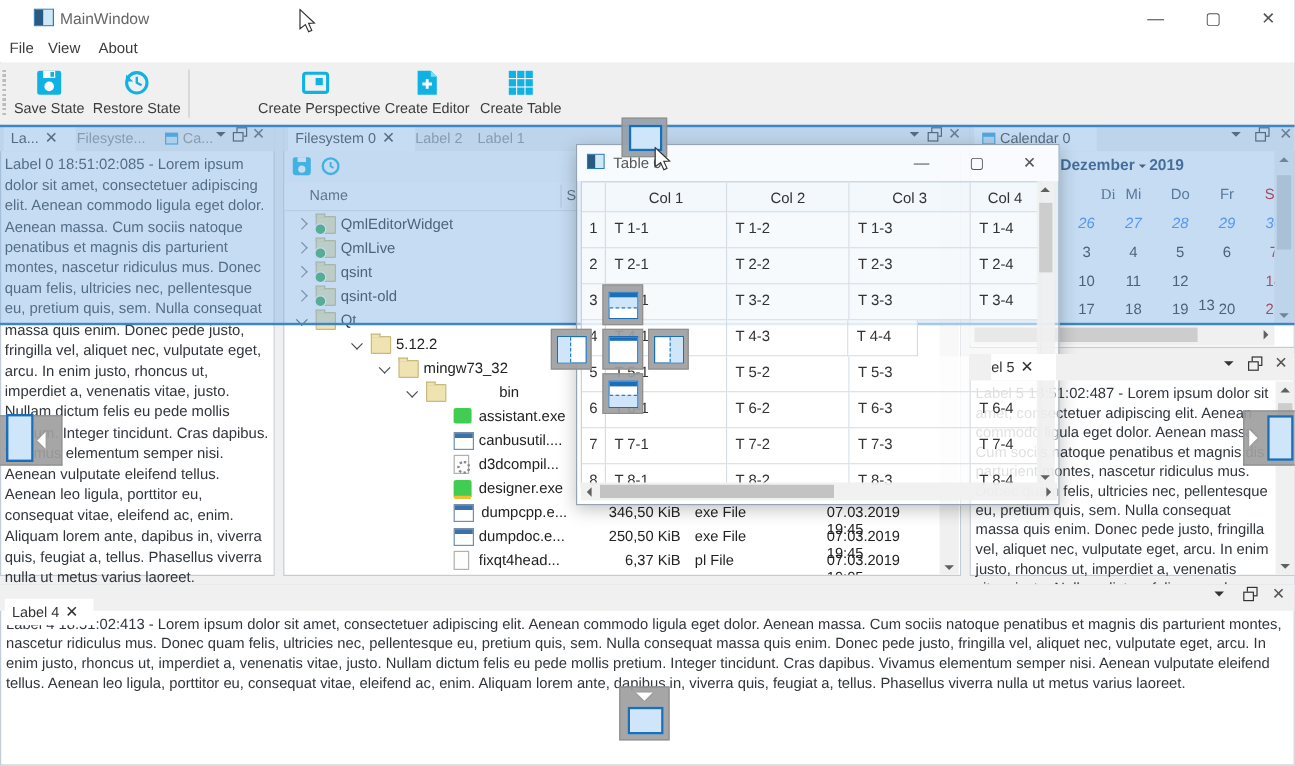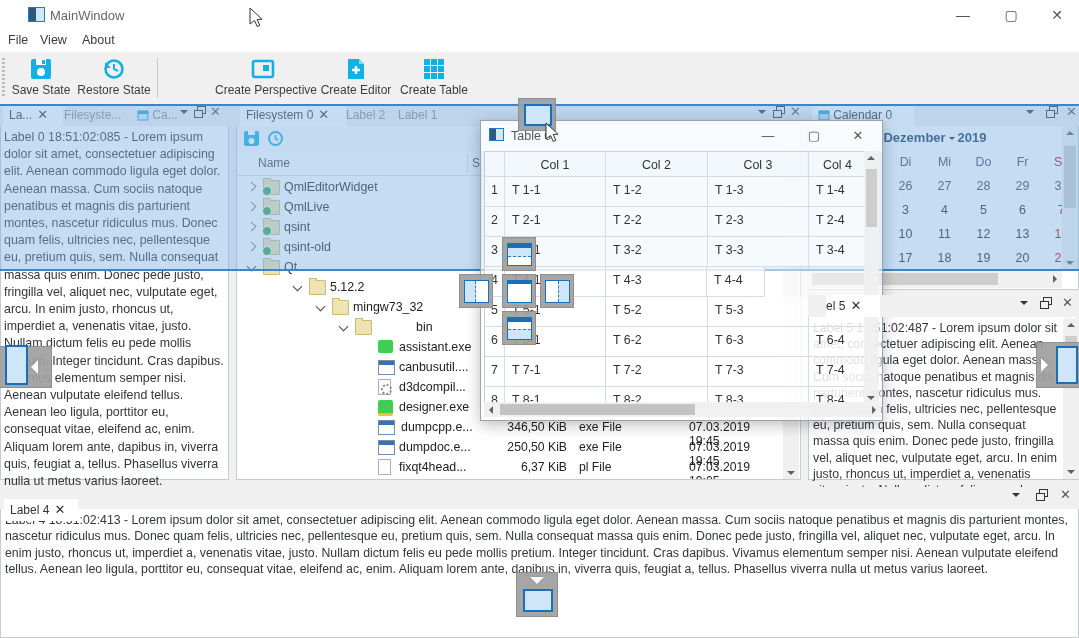--- a/index.html
+++ b/index.html
@@ -70,21 +70,21 @@
   .fsize{position:absolute;top:3px;left:250px;width:80px;text-align:right;font-size:12.2px;color:#222;}
   .ftype{position:absolute;top:3px;left:342px;font-size:12.2px;color:#222;}
   .fdate{position:absolute;top:3px;left:452px;font-size:12.2px;color:#222;}
   
   .cal-head{position:absolute;left:812px;top:130px;width:246px;text-align:center;font-weight:bold;font-size:13px;color:#14365e;}
   .cal-head .caret{border-width:3px;border-top-color:#222;position:relative;top:1px;margin:0 3px;}
   .cal-row{position:absolute;left:808px;width:254px;height:24px;}
   .cal-row span{position:absolute;width:39px;text-align:center;font-size:12.4px;color:#222;top:3px;}
   .cal-row.wd span{color:#3b4a64;}
   .cal-row span.red{color:#c00000;}
-  .cal-row span.mut{color:#404040;}
+  .cal-row span.mut{color:#3b82f6;font-style:italic;}
   
   .float-win{position:absolute;left:480px;top:120px;width:403px;height:301px;z-index:60;
              border:1px solid #94a4b4;background:rgba(255,255,255,0.55);box-shadow:0 4px 14px rgba(0,0,0,0.25);box-sizing:border-box;}
   .fw-title{position:absolute;left:0;top:0;width:100%;height:30px;background:rgba(255,255,255,0.75);}
   .fw-title .tb-icon{left:8px;top:7px;}
   .fw-title .tb-title{left:30px;top:8px;color:#555;font-size:12.5px;}
   .fw-btn{position:absolute;top:0;width:34px;height:30px;text-align:center;line-height:30px;color:#555;font-size:13px;}
   .grid{position:absolute;left:3px;top:30px;width:382px;height:254px;overflow:hidden;border:1px solid #c9d2da;}
   .trow{display:flex;height:30px;}
   .trow.hd{height:25px;}
@@ -349,21 +349,21 @@
       </span>
     <span class="bbtn" style="left:256px;">
         <span class="xg">✕</span>
       </span>
   </div>
   <div class="cal-head">
     <span>Dezember</span><span class="caret"></span><span>2019</span>
   </div>
   <div id="cal-body">
       <div class="cal-row wd" style="top: 152px;">
-        <span style="left: 78px;">Di</span>
+        <span style="left: 96px; font-family: Liberation Serif, serif;">Di</span>
         <span style="left: 117px;">Mi</span>
         <span style="left: 156px;">Do</span>
         <span style="left: 195px;">Fr</span>
         <span class="red" style="left: 234px;">Sa</span>
       </div>
       <div class="cal-row " style="top: 176px;">
         <span class="mut" style="left: 78px;">26</span>
         <span class="mut" style="left: 117px;">27</span>
         <span class="mut" style="left: 156px;">28</span>
         <span class="mut" style="left: 195px;">29</span>
@@ -373,21 +373,21 @@
         <span style="left: 78px;">3</span>
         <span style="left: 117px;">4</span>
         <span style="left: 156px;">5</span>
         <span style="left: 195px;">6</span>
         <span class="red" style="left: 234px;">7</span>
       </div>
       <div class="cal-row " style="top: 224px;">
         <span style="left: 78px;">10</span>
         <span style="left: 117px;">11</span>
         <span style="left: 156px;">12</span>
-        <span style="left: 195px;">13</span>
+        <span style="left: 178px; margin-top: 20px;">13</span>
         <span class="red" style="left: 234px;">14</span>
       </div>
       <div class="cal-row " style="top: 248px;">
         <span style="left: 78px;">17</span>
         <span style="left: 117px;">18</span>
         <span style="left: 156px;">19</span>
         <span style="left: 195px;">20</span>
         <span class="red" style="left: 234px;">21</span>
       </div>
     </div>

